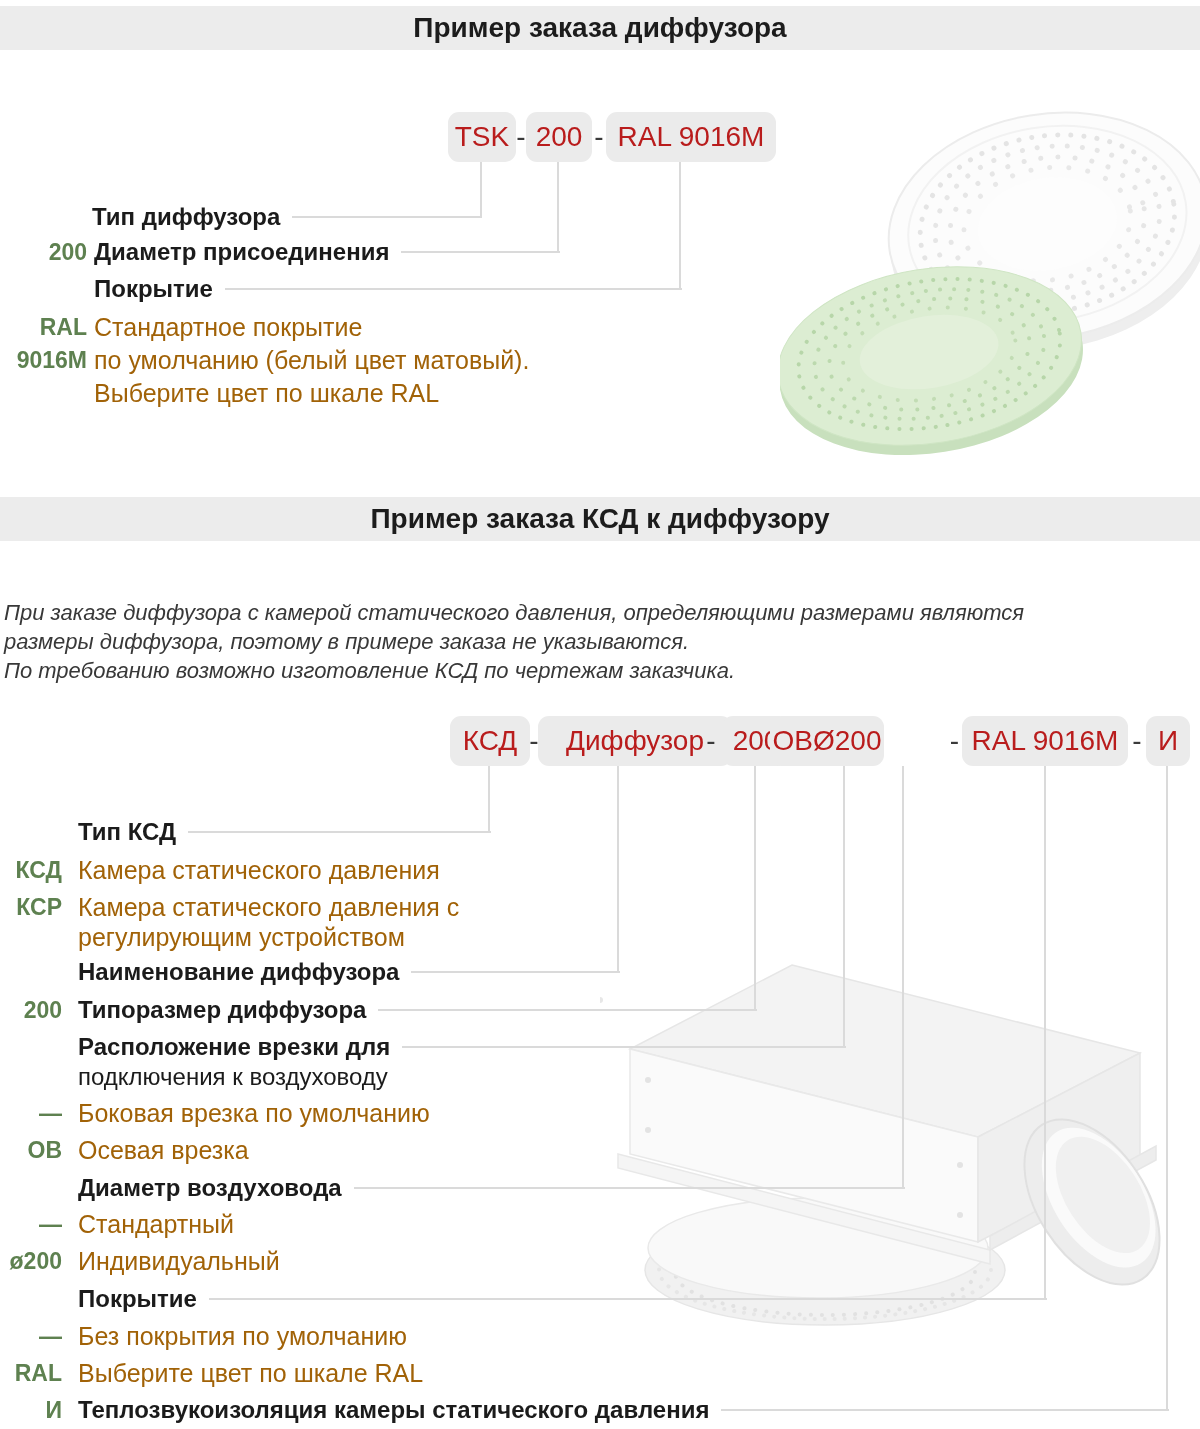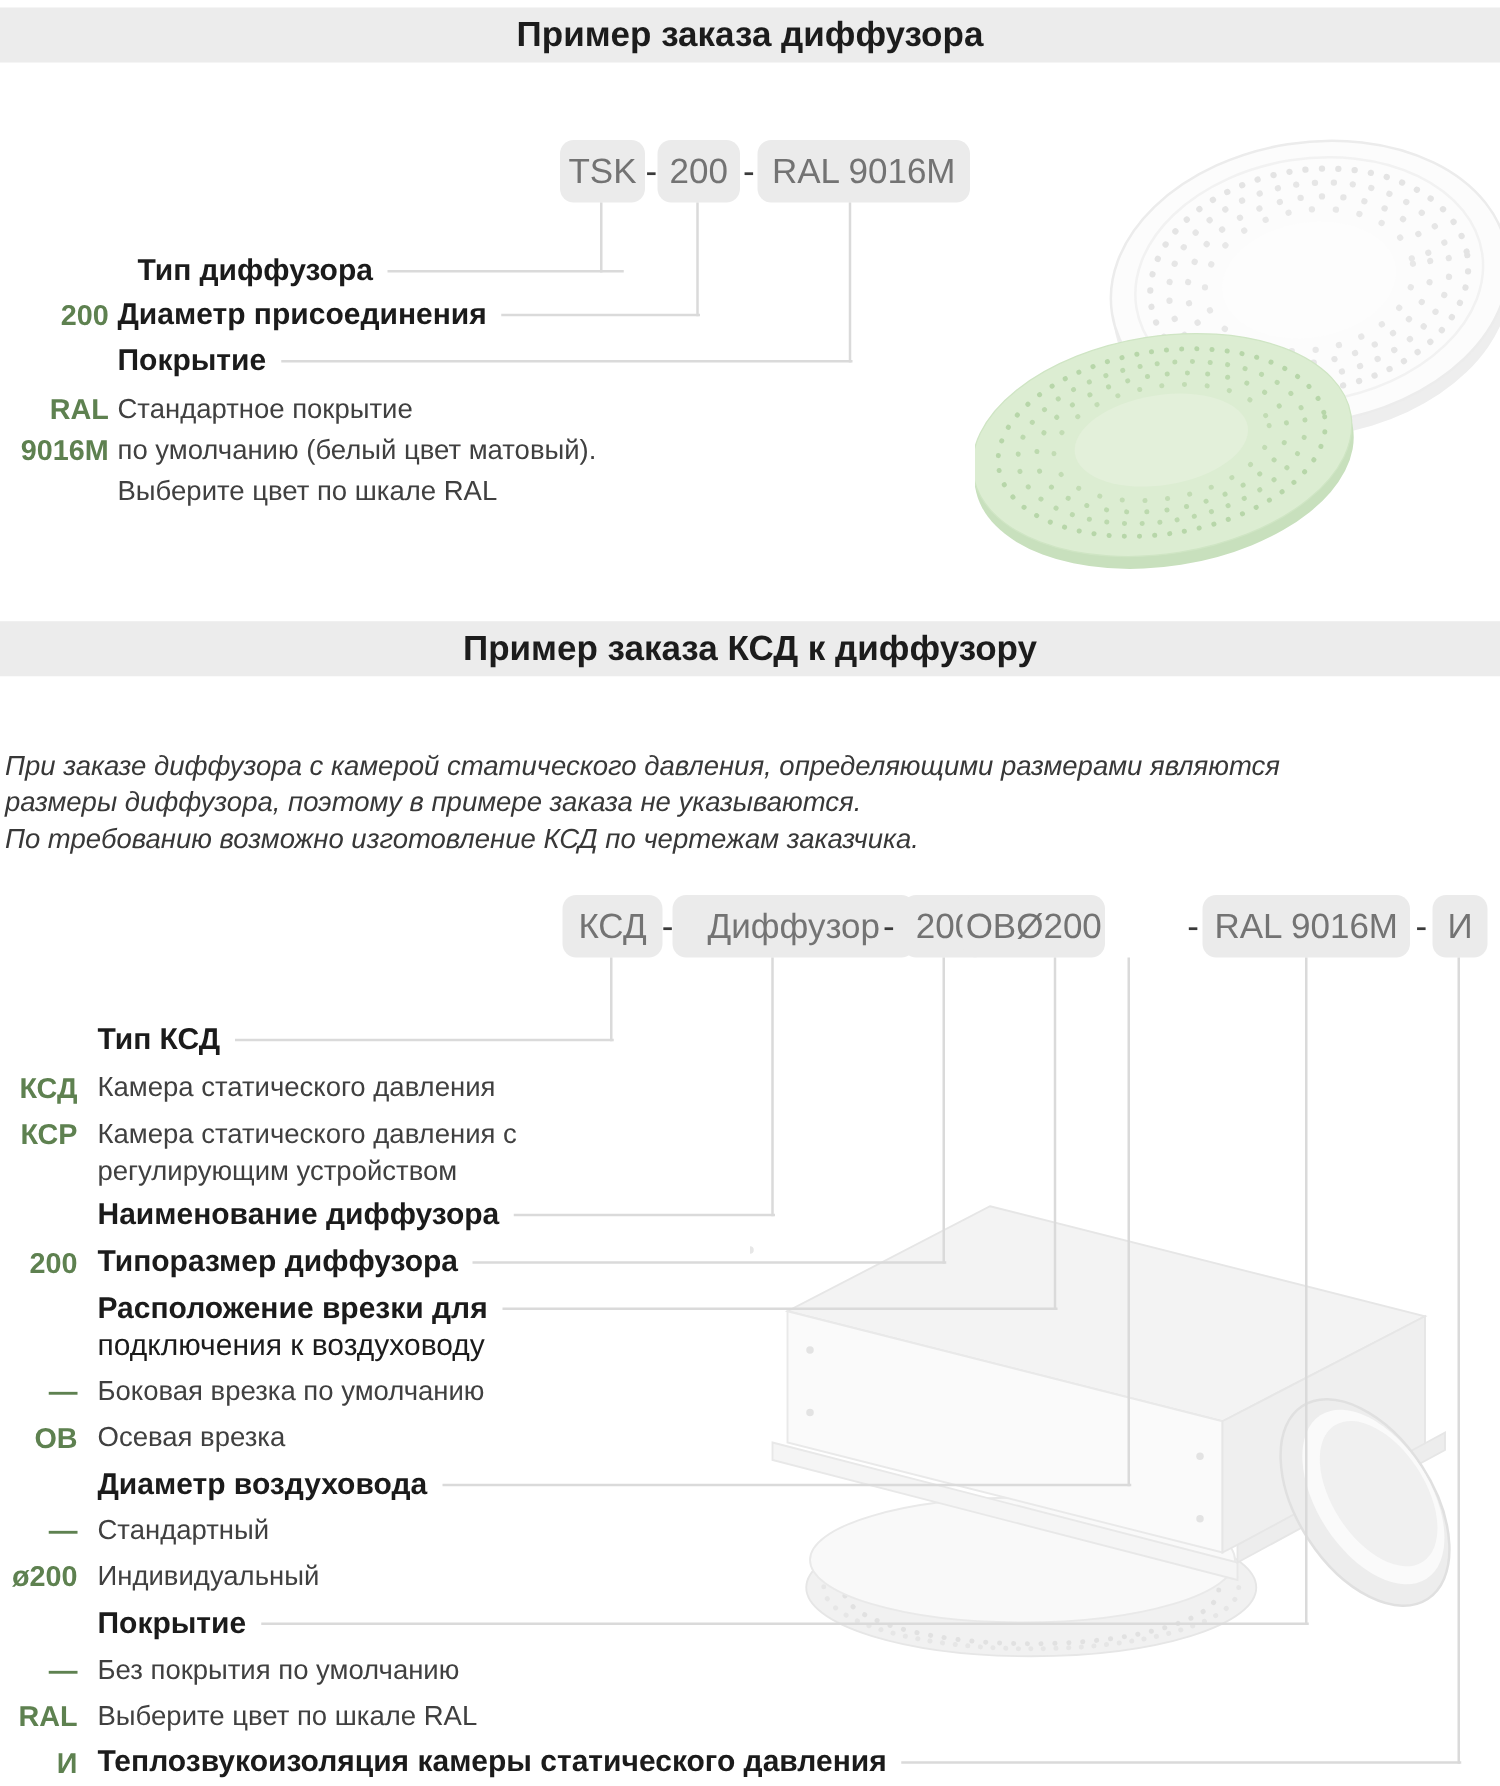--- a/index.html
+++ b/index.html
@@ -9,36 +9,36 @@
     font-family:"Liberation Sans","DejaVu Sans",sans-serif;
   }
   .band {
     position:absolute; left:0; width:1200px; height:44px; background:#ececec;
     display:flex; align-items:center; justify-content:center;
     font-size:28px; font-weight:600; color:#1c1c1c;
   }
   .tag {
     position:absolute; height:50px; background:#ebebeb; border-radius:11px;
     display:flex; align-items:center; justify-content:center;
-    font-size:28px; color:#737373; white-space:nowrap;
+    font-size:28px; color:#b91c1c; white-space:nowrap;
   }
   .dash {
     position:absolute; height:50px; display:flex; align-items:center; justify-content:center;
     font-size:28px; color:#3a3a3a;
   }
   .vline { position:absolute; width:2px; background:#dadada; }
   .lrow {
     position:absolute; height:30px; display:flex; align-items:center;
     font-size:23px; color:#2d2d2d; white-space:nowrap;
   }
   .lrow.b { font-weight:700; font-size:24px; color:#1b1b1b; }
   .leader { flex:1 0 auto; height:2px; background:#dadada; margin-left:12px; }
   .plain {
     position:absolute; height:30px; line-height:30px;
-    font-size:22px; color:#404040; white-space:nowrap;
+    font-size:25px; color:#a16207; white-space:nowrap;
   }
   .plain.b { font-weight:400; font-size:24px; color:#1b1b1b; }
   .prefix {
     position:absolute; height:30px; line-height:30px; font-size:23px; font-weight:600;
     color:#5e8150; text-align:right; white-space:nowrap;
   }
   .p1 { left:0; width:87px; }
   .p2 { left:0; width:62px; }
   .intro {
     position:absolute; left:4px; height:29px; line-height:29px;
@@ -84,21 +84,21 @@
   </div>
 <div class="dash" style="left:592px;top:112px;width:14px">-</div>
 <div class="tag" style="left:606px;top:112px;width:170px">
     <span>RAL 9016M</span>
   </div>
 
 <div class="vline" style="left:480px;top:162px;height:56px"></div>
 <div class="vline" style="left:557px;top:162px;height:91px"></div>
 <div class="vline" style="left:679px;top:162px;height:128px"></div>
 
-<div class="lrow b" style="left:110px;top:202px;width:389px">
+<div class="lrow b" style="left:92px;top:202px;width:389px">
   <span>Тип диффузора</span>
   <span class="leader"></span>
 </div>
 <div class="prefix p1" style="top:237px">200</div>
 <div class="lrow b" style="left:94px;top:237px;width:466px">
   <span>Диаметр присоединения</span>
   <span class="leader"></span>
 </div>
 <div class="lrow b" style="left:94px;top:274px;width:588px">
   <span>Покрытие</span>

